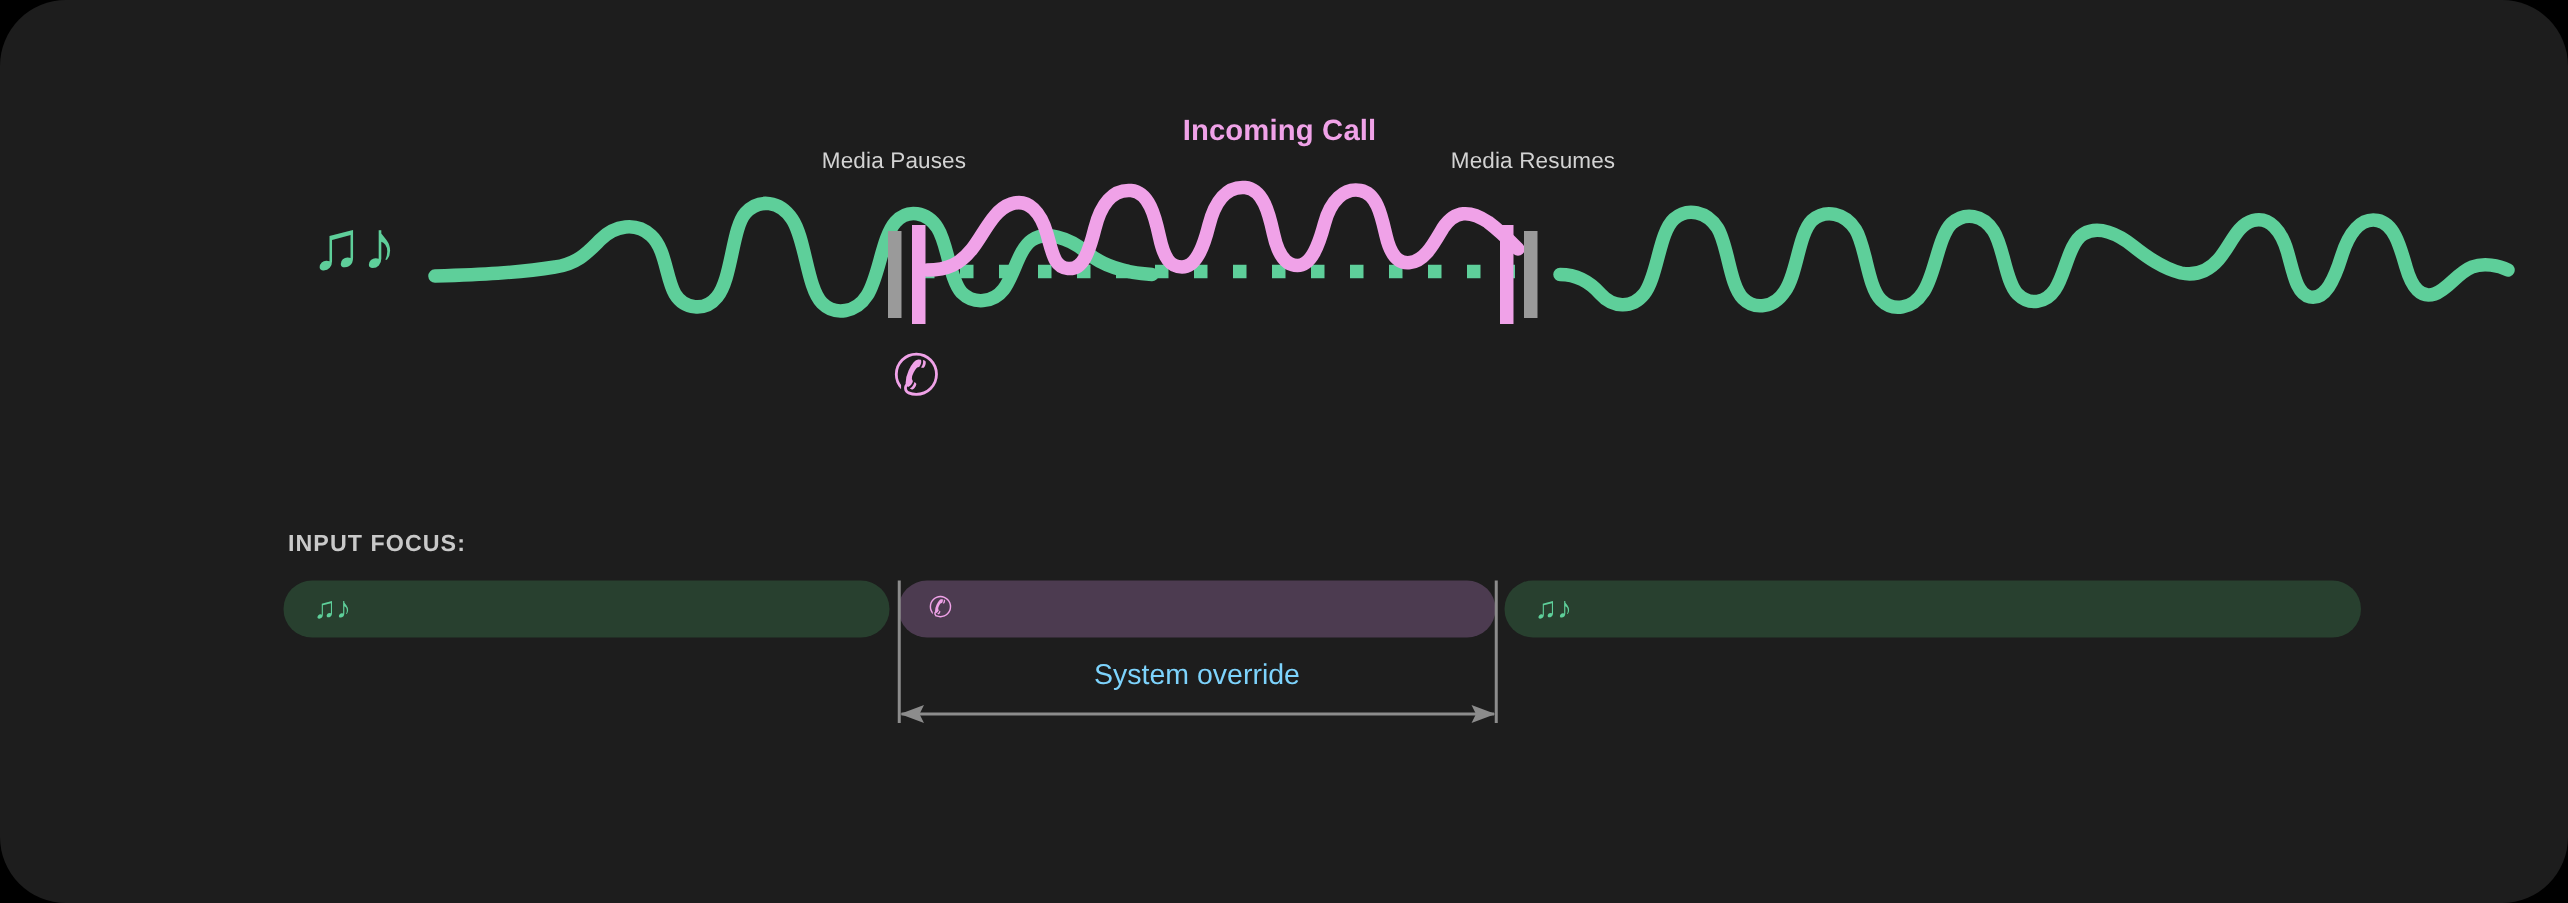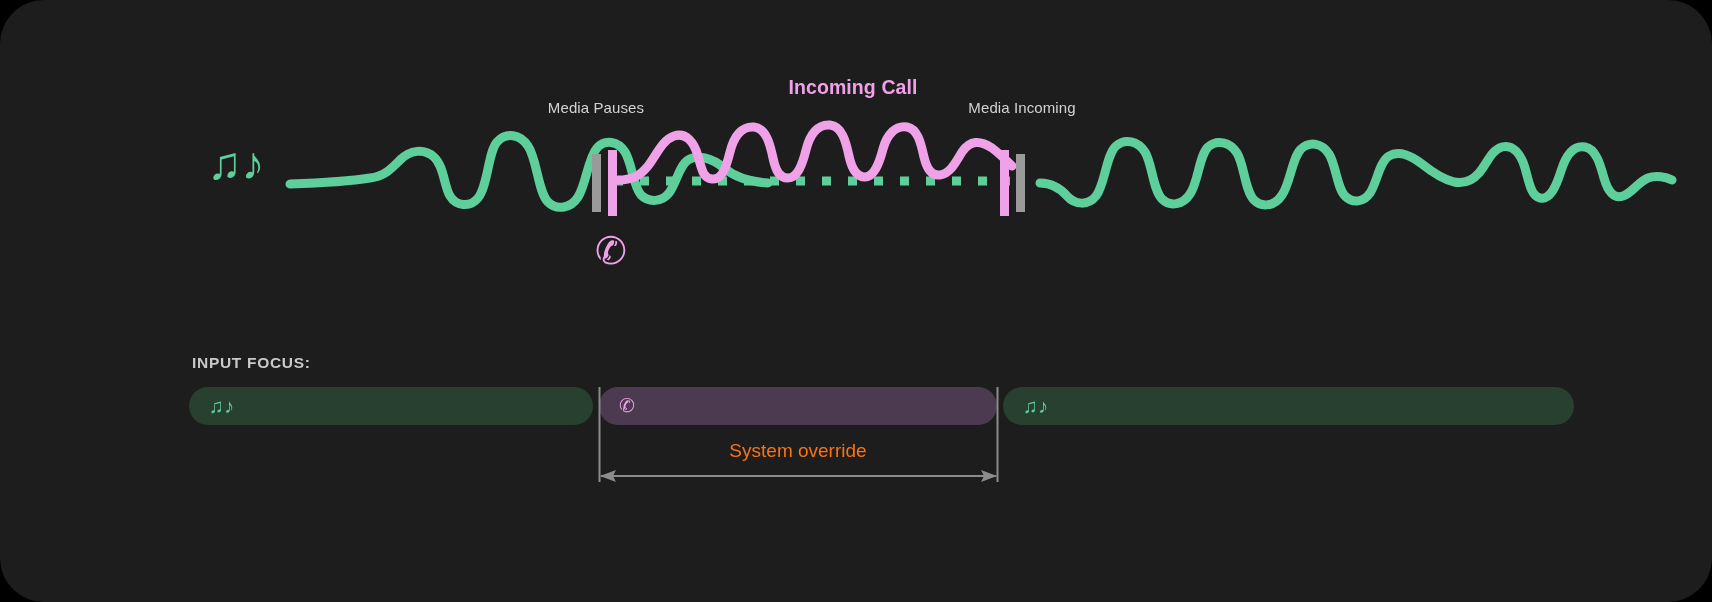--- a/index.html
+++ b/index.html
@@ -148,21 +148,21 @@
     display: block;
     pointer-events: none;
   }
 
   #override-label {
     position: absolute;
     left: 798px;
     top: 110px;
     transform: translateX(-50%);
     font-size: 19px;
-    color: #f97316;
+    color: #7dd3fc;
     white-space: nowrap;
   }
 </style>
 </head>
 <body>
 
 <div id="card">
 
   <div id="stage">
 
@@ -246,21 +246,21 @@
     </svg>
 
     <div id="music-glyph">♫♪</div>
 
     <div id="phone-glyph">✆</div>
 
     <div class="stage-label" id="label-media-pauses">Media Pauses</div>
 
     <div class="stage-label accent" id="label-incoming-call">Incoming Call</div>
 
-    <div class="stage-label" id="label-media-resumes">Media Incoming</div>
+    <div class="stage-label" id="label-media-resumes">Media Resumes</div>
   </div>
 
   <div id="focus-section">
 
     <div id="focus-title">INPUT FOCUS:</div>
 
     <div class="focus-bar" id="focus-bar-media-1">
       <span class="bar-glyph">♫♪</span>
     </div>
 

